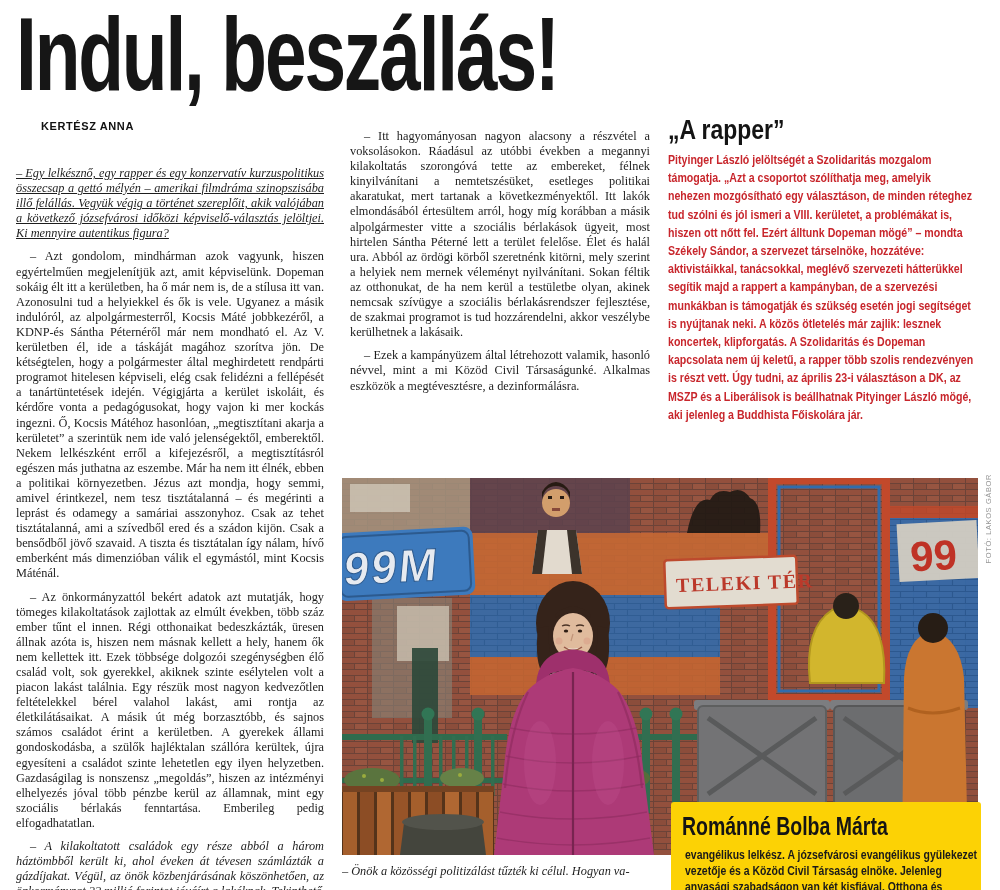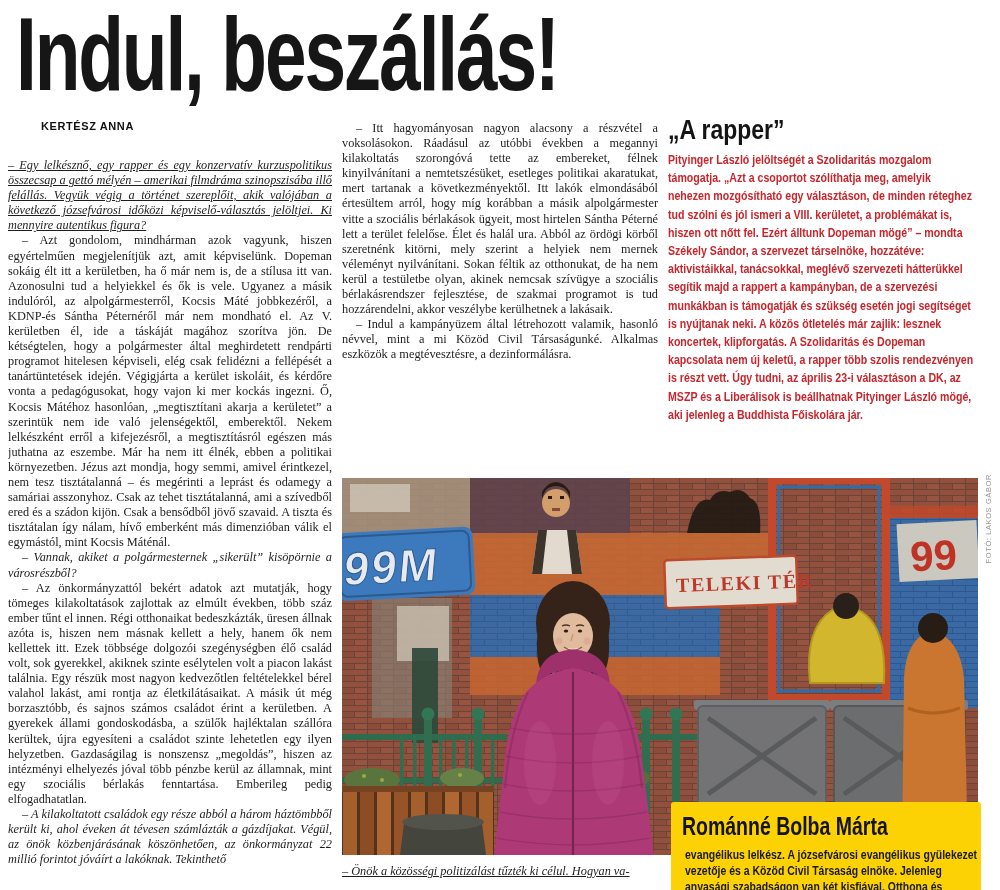--- a/index.html
+++ b/index.html
@@ -11,67 +11,66 @@
     font-weight:bold;font-size:104px;letter-spacing:-3px;color:#161616;
     transform:scaleX(.72);transform-origin:0 0;white-space:nowrap;line-height:108px;}
   
   .byline{left:18px;top:120px;font-family:"Liberation Sans",sans-serif;
     font-weight:bold;font-size:11px;letter-spacing:.6px;color:#111;margin-left:23px;}
   
   .col{text-align:justify;font-size:12.3px;line-height:15.1px;overflow:hidden;
     hyphens:auto;-webkit-hyphens:auto;}
   .col-left{left:8px;top:158px;width:324px;height:732px;}
   .col-mid{left:342px;top:121px;width:316px;height:356px;}
-  .para{margin:0;text-indent:14px;}
+  .para{margin:8px;text-indent:14px;}
   .para.no-indent{text-indent:0;text-decoration:underline;}
   .para.italic{font-style:italic;}
   
   .sidebar-heading{left:668px;top:114px;font-family:"Liberation Sans",sans-serif;
     font-weight:bold;font-size:28px;color:#141414;transform:scaleX(.82);
     transform-origin:0 0;white-space:nowrap;}
   .sidebar-body{left:668px;top:151px;width:392px;transform:scaleX(.78);
     transform-origin:0 0;font-family:"Liberation Sans",sans-serif;font-weight:bold;
     font-size:13.6px;line-height:18.2px;text-align:left;z-index:1;}
   
   .photo{left:342px;top:478px;width:636px;height:377px;overflow:hidden;z-index:5;
     background:#8a5140;}
   .photo-credit{left:984px;top:474px;writing-mode:vertical-rl;transform:rotate(180deg);
     font-family:"Liberation Sans",sans-serif;font-size:7.5px;color:#979797;
     letter-spacing:.6px;z-index:6;}
   
   .caption{left:342px;top:864px;width:320px;font-style:italic;font-size:12.3px;
-    line-height:15px;white-space:nowrap;overflow:hidden;text-decoration:underline;}
+    line-height:15px;white-space:nowrap;overflow:hidden;}
   
   .infobox{left:671px;top:802px;width:310px;height:130px;background:#fcd205;
     border-radius:3px;z-index:10;padding:0;}
   .infobox-heading{margin:0;padding:10px 0 0 14px;font-family:"Liberation Sans",sans-serif;
     font-weight:bold;font-size:25px;color:#141414;transform:scaleX(.78);
     transform-origin:0 0;white-space:nowrap;}
   .infobox-body{margin:6px 0 0 14px;width:352px;transform:scaleX(.85);
     transform-origin:0 0;font-family:"Liberation Sans",sans-serif;font-weight:bold;
     font-size:12.3px;line-height:16px;color:#1a1a1a;text-align:left;}
 </style>
 </head>
 <body>
 
 <div class="abs headline">Indul, beszállás!</div>
 
 <div class="abs byline">KERTÉSZ ANNA</div>
 
 <div class="abs col col-left">
     <p class="para italic no-indent">– Egy lelkésznő, egy rapper és egy konzervatív kurzuspolitikus összecsap a gettó mélyén – amerikai filmdráma szinopszisába illő felállás. Vegyük végig a történet szereplőit, akik valójában a következő józsefvárosi időközi képviselő-választás jelöltjei. Ki mennyire autentikus figura?</p>
     <p class="para">– Azt gondolom, mindhárman azok vagyunk, hiszen egyértelműen megjelenítjük azt, amit képviselünk. Dopeman sokáig élt itt a kerületben, ha ő már nem is, de a stílusa itt van. Azonosulni tud a helyiekkel és ők is vele. Ugyanez a másik indulóról, az alpolgármesterről, Kocsis Máté jobbkezéről, a KDNP-és Sántha Péternéről már nem mondható el. Az V. kerületben él, ide a táskáját magához szorítva jön. De kétségtelen, hogy a polgármester által meghirdetett rendpárti programot hitelesen képviseli, elég csak felidézni a fellépését a tanártüntetések idején. Végigjárta a kerület iskoláit, és kérdőre vonta a pedagógusokat, hogy vajon ki mer kockás ingezni. Ő, Kocsis Mátéhoz hasonlóan, „megtisztítani akarja a kerületet” a szerintük nem ide való jelenségektől, emberektől. Nekem lelkészként erről a kifejezésről, a megtisztításról egészen más juthatna az eszembe. Már ha nem itt élnék, ebben a politikai környezetben. Jézus azt mondja, hogy semmi, amivel érintkezel, nem tesz tisztátalanná – és megérinti a leprást és odamegy a samáriai asszonyhoz. Csak az tehet tisztátalanná, ami a szívedből ered és a szádon kijön. Csak a bensődből jövő szavaid. A tiszta és tisztátalan így nálam, hívő emberként más dimenzióban válik el egymástól, mint Kocsis Máténál.</p>
-    <p class="para italic">– Vannak, akiket a polgármesternek „sikerült” kisöpörnie a városrészből?</p>
     <p class="para">– Az önkormányzattól bekért adatok azt mutatják, hogy tömeges kilakoltatások zajlottak az elmúlt években, több száz ember tűnt el innen. Régi otthonaikat bedeszkázták, üresen állnak azóta is, hiszen nem másnak kellett a hely, hanem ők nem kellettek itt. Ezek többsége dolgozói szegénységben élő család volt, sok gyerekkel, akiknek szinte esélytelen volt a piacon lakást találnia. Egy részük most nagyon kedvezőtlen feltételekkel bérel valahol lakást, ami rontja az életkilátásaikat. A másik út még borzasztóbb, és sajnos számos családot érint a kerületben. A gyerekek állami gondoskodásba, a szülők hajléktalan szállóra kerültek, újra egyesíteni a családot szinte lehetetlen egy ilyen helyzetben. Gazdaságilag is nonszensz „megoldás”, hiszen az intézményi elhelyezés jóval több pénzbe kerül az államnak, mint egy szociális bérlakás fenntartása. Emberileg pedig elfogadhatatlan.</p>
     <p class="para italic">– A kilakoltatott családok egy része abból a három háztömbből került ki, ahol éveken át tévesen számlázták a gázdíjakat. Végül, az önök közbenjárásának köszönhetően, az önkormányzat 22 millió forintot jóváírt a lakóknak. Tekinthető</p>
   </div>
 
 <div class="abs col col-mid">
     <p class="para">– Itt hagyományosan nagyon alacsony a részvétel a voksolásokon. Ráadásul az utóbbi években a megannyi kilakoltatás szorongóvá tette az embereket, félnek kinyilvánítani a nemtetszésüket, esetleges politikai akaratukat, mert tartanak a következményektől. Itt lakók elmondásából értesültem arról, hogy míg korábban a másik alpolgármester vitte a szociális bérlakások ügyeit, most hirtelen Sántha Péterné lett a terület felelőse. Élet és halál ura. Abból az ördögi körből szeretnénk kitörni, mely szerint a helyiek nem mernek véleményt nyilvánítani. Sokan féltik az otthonukat, de ha nem kerül a testületbe olyan, akinek nemcsak szívügye a szociális bérlakásrendszer fejlesztése, de szakmai programot is tud hozzárendelni, akkor veszélybe kerülhetnek a lakásaik.</p>
-    <p class="para">– Indul a kampányüzem által létrehozott valamik, hasonló névvel, mint a mi Közöd Civil Társaságunké. Alkalmas eszközök a megtévesztésre, a dezinformálásra.</p>
+    <p class="para">– Ezek a kampányüzem által létrehozott valamik, hasonló névvel, mint a mi Közöd Civil Társaságunké. Alkalmas eszközök a megtévesztésre, a dezinformálásra.</p>
   </div>
 
 <div class="abs sidebar-heading">„A rapper”</div>
 <div class="abs sidebar-body" style="color:#c8262c;">Pityinger László jelöltségét a Szolidaritás mozgalom támogatja. „Azt a csoportot szólíthatja meg, amelyik nehezen mozgósítható egy választáson, de minden réteghez tud szólni és jól ismeri a VIII. kerületet, a problémákat is, hiszen ott nőtt fel. Ezért álltunk Dopeman mögé” – mondta Székely Sándor, a szervezet társelnöke, hozzátéve: aktivistáikkal, tanácsokkal, meglévő szervezeti hátterükkel segítik majd a rappert a kampányban, de a szervezési munkákban is támogatják és szükség esetén jogi segítséget is nyújtanak neki. A közös ötletelés már zajlik: lesznek koncertek, klipforgatás. A Szolidaritás és Dopeman kapcsolata nem új keletű, a rapper több szolis rendezvényen is részt vett. Úgy tudni, az április 23-i választáson a DK, az MSZP és a Liberálisok is beállhatnak Pityinger László mögé, aki jelenleg a Buddhista Főiskolára jár.</div>
 
 <div class="abs photo">
   <svg width="636" height="377" viewBox="0 0 636 377" xmlns="http://www.w3.org/2000/svg">
     <defs>
       <pattern id="bricks" width="26" height="12" patternUnits="userSpaceOnUse">
         <rect width="26" height="12" fill="#6d4439"></rect>

